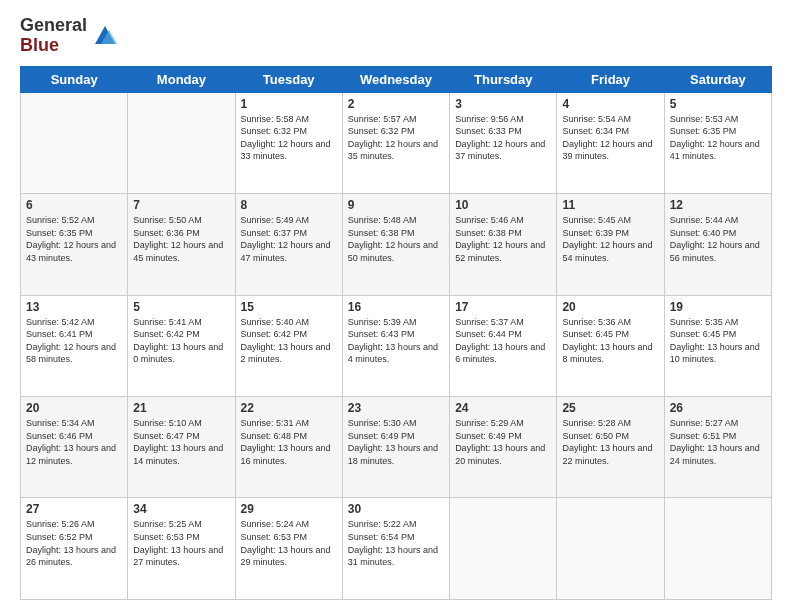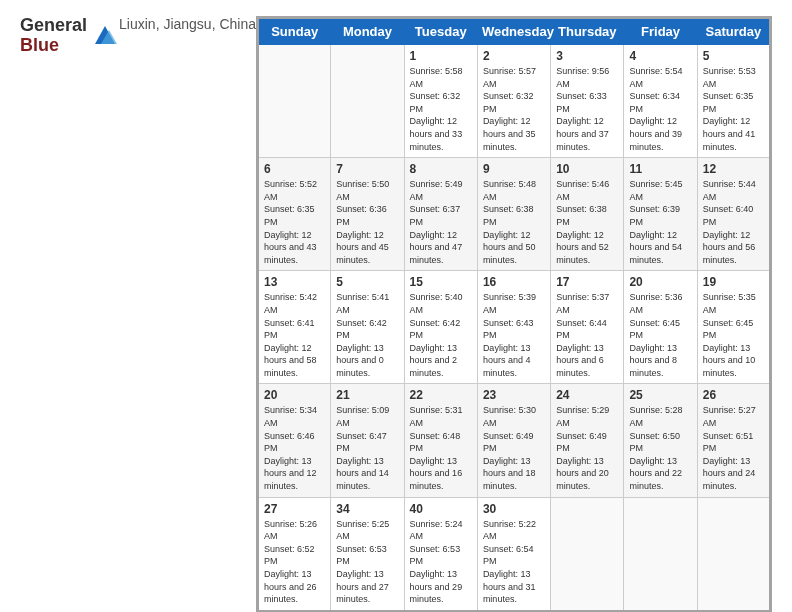--- a/index.html
+++ b/index.html
@@ -8,21 +8,21 @@
       height: 612px;
       font-family: Arial, sans-serif;
       background: #fff;
       overflow: hidden;
     }
     .page {
       width: 792px;
       height: 612px;
       padding: 16px 20px 12px 20px;
       display: flex;
-      flex-direction: row;
+      flex-direction: column;
     }
     .header {
       display: flex;
       justify-content: space-between;
       align-items: flex-start;
       margin-bottom: 10px;
     }
     .logo {
       display: flex;
       align-items: center;
@@ -55,21 +55,21 @@
       font-weight: bold;
       color: #333;
       line-height: 1.1;
     }
     .location {
       font-size: 14px;
       color: #555;
     }
     .calendar {
       flex: 1;
-      border: 3px solid #a3a3a3;
+      border: 1px solid #a3a3a3;
       border-collapse: collapse;
       width: 100%;
       table-layout: fixed;
     }
     .calendar th {
       background-color: #1a6bbf;
       color: #fff;
       text-align: center;
       padding: 5px 4px;
       font-size: 13px;
@@ -115,21 +115,20 @@
       <div class="logo-text">
         <span class="logo-general">General</span>
         <span class="logo-blue">Blue</span>
       </div>
       <svg class="logo-icon" viewBox="0 0 28 28" xmlns="http://www.w3.org/2000/svg">
         <polygon points="4,22 14,4 24,22" fill="#1a6bbf"></polygon>
         <polygon points="10,22 18,8 26,22" fill="#4da6e0" opacity="0.7"></polygon>
       </svg>
     </div>
     <div class="title-section">
-      <div class="location">Liuxin, Jiangsu, China</div>
     </div>
   </div>
 
   <table class="calendar">
     <thead>
       <tr>
         <th>Sunday</th>
         <th>Monday</th>
         <th>Tuesday</th>
         <th>Wednesday</th>
@@ -263,21 +262,21 @@
         </tr>
         <tr>
           <td>
             <div class="day-number">20</div>
             <div class="day-info" style="white-space: pre-line;">Sunrise: 5:34 AM
 Sunset: 6:46 PM
 Daylight: 13 hours and 12 minutes.</div>
           </td>
           <td>
             <div class="day-number">21</div>
-            <div class="day-info" style="white-space: pre-line;">Sunrise: 5:09 AM
+            <div class="day-info" style="white-space: pre-line;">Sunrise: 5:10 AM
 Sunset: 6:47 PM
 Daylight: 13 hours and 14 minutes.</div>
           </td>
           <td>
             <div class="day-number">22</div>
             <div class="day-info" style="white-space: pre-line;">Sunrise: 5:31 AM
 Sunset: 6:48 PM
 Daylight: 13 hours and 16 minutes.</div>
           </td>
           <td>
@@ -312,21 +311,21 @@
 Sunset: 6:52 PM
 Daylight: 13 hours and 26 minutes.</div>
           </td>
           <td>
             <div class="day-number">34</div>
             <div class="day-info" style="white-space: pre-line;">Sunrise: 5:25 AM
 Sunset: 6:53 PM
 Daylight: 13 hours and 27 minutes.</div>
           </td>
           <td>
-            <div class="day-number">40</div>
+            <div class="day-number">29</div>
             <div class="day-info" style="white-space: pre-line;">Sunrise: 5:24 AM
 Sunset: 6:53 PM
 Daylight: 13 hours and 29 minutes.</div>
           </td>
           <td>
             <div class="day-number">30</div>
             <div class="day-info" style="white-space: pre-line;">Sunrise: 5:22 AM
 Sunset: 6:54 PM
 Daylight: 13 hours and 31 minutes.</div>
           </td>

